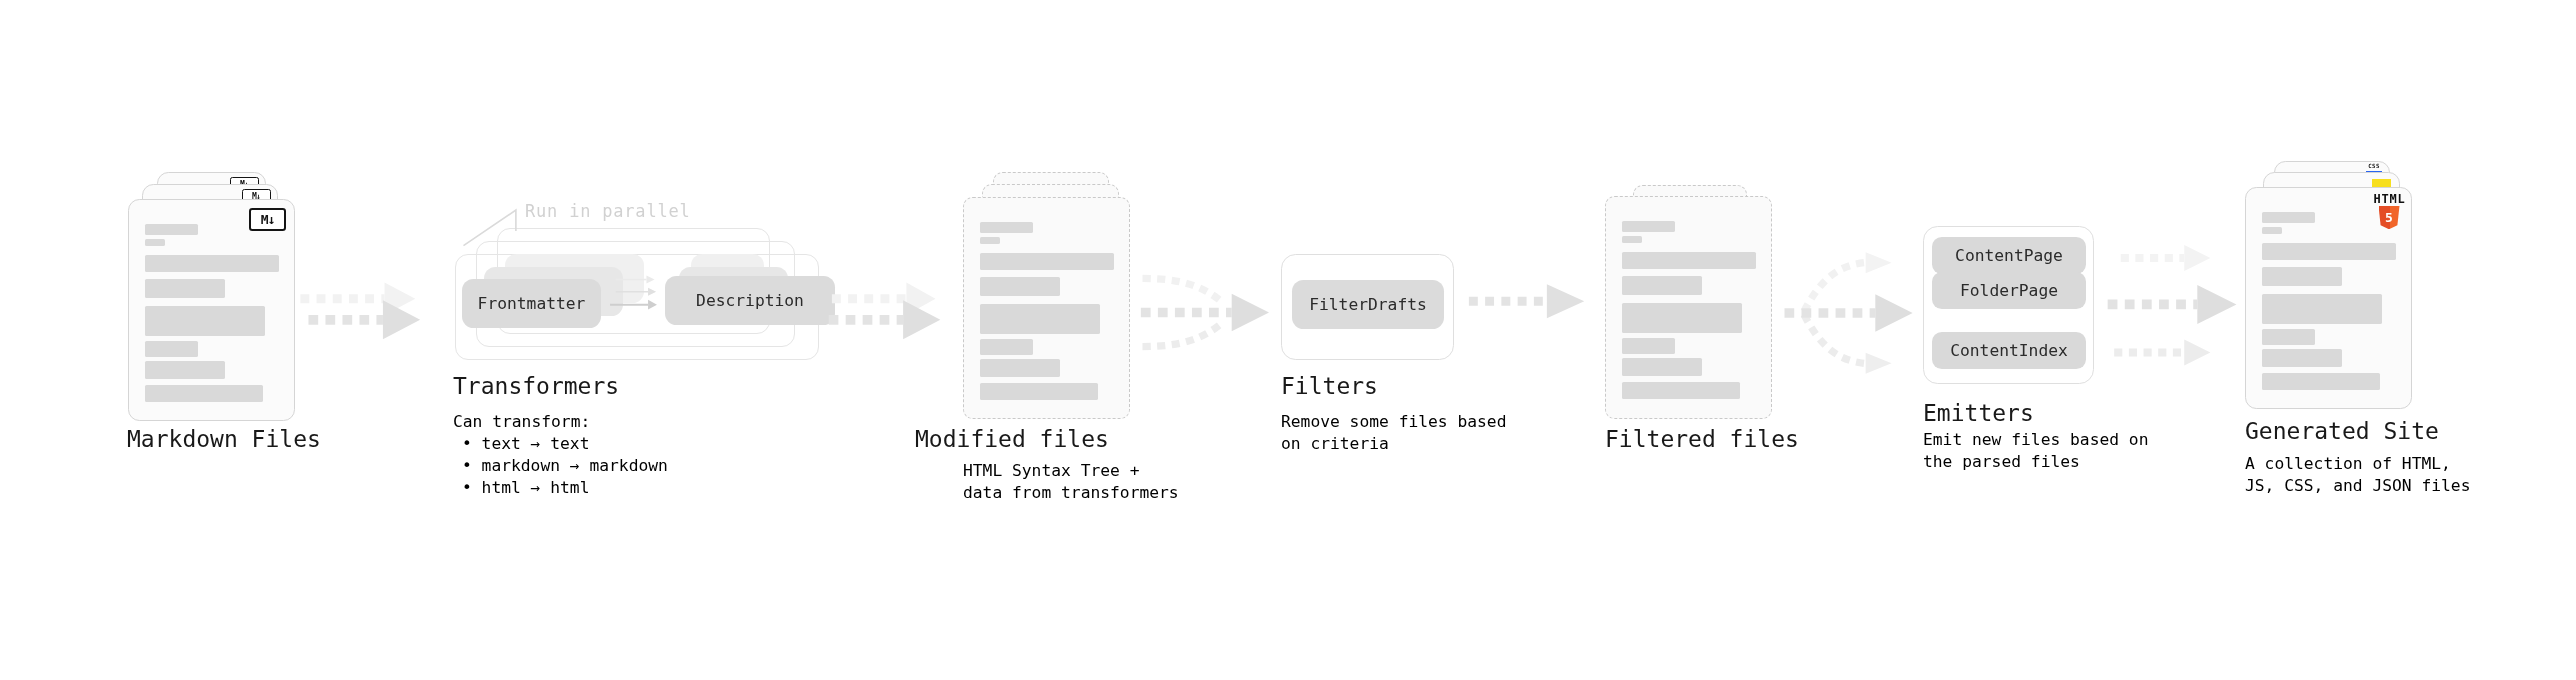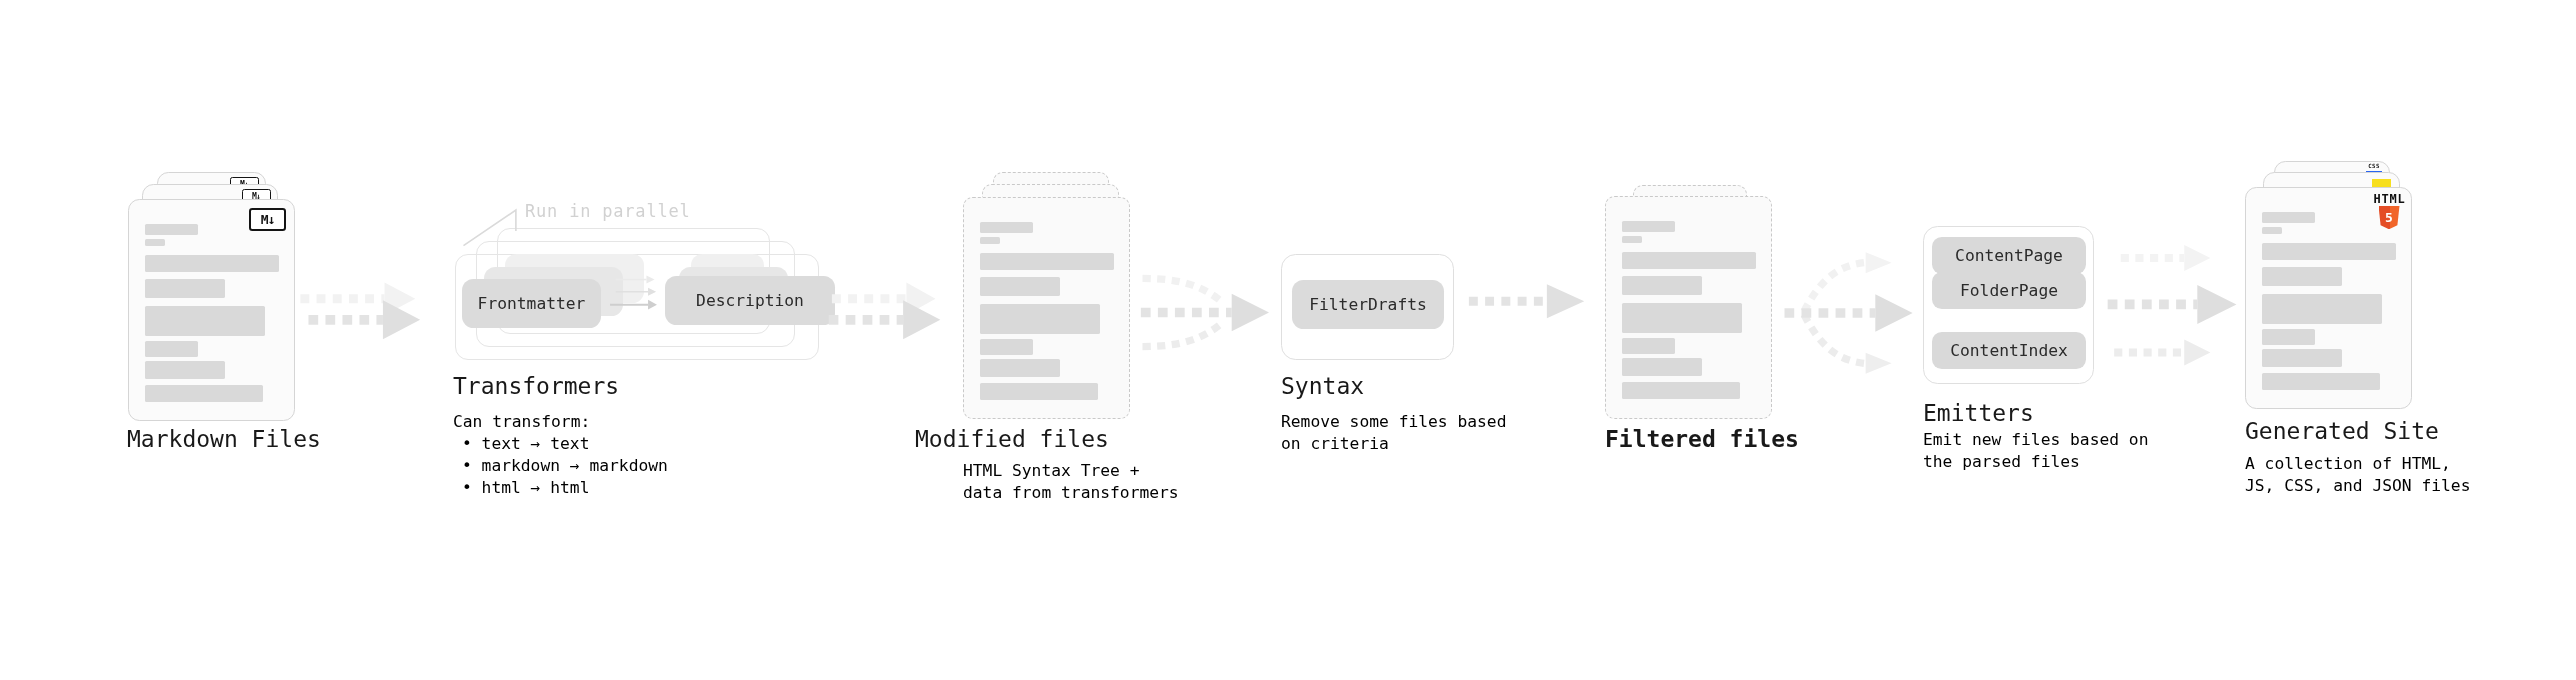--- a/index.html
+++ b/index.html
@@ -130,21 +130,21 @@
 
   <svg class="abs" style="left:1136px;top:258px;" width="146" height="109" viewBox="0 0 180 134">
     <path d="M 8,25 C 55,25 82,34 106,54" fill="none" stroke="#f1f1f1" stroke-width="9" stroke-dasharray="10 8"></path>
     <path d="M 8,109 C 55,109 82,100 106,80" fill="none" stroke="#ececec" stroke-width="9" stroke-dasharray="10 8"></path>
     <line x1="6" y1="67" x2="118" y2="67" stroke="#e3e3e3" stroke-width="12" stroke-dasharray="12 9"></line>
     <polygon points="118,44 164,67 118,90" fill="#dedede"></polygon>
   </svg>
 
   <div class="panel" style="left:1281px;top:254px;width:173px;height:106px;"></div>
   <div class="node" style="left:1292px;top:280px;width:152px;height:49px;">FilterDrafts</div>
-  <div class="title" style="left:1281px;top:373px;">Syntax</div>
+  <div class="title" style="left:1281px;top:373px;">Filters</div>
   <div class="note" style="left:1281px;top:411px;">
     <div>Remove some files based</div>
     <div>on criteria</div>
   </div>
 
   <svg class="abs" style="left:1464px;top:276px;" width="130" height="57" viewBox="0 0 160 70">
     <line x1="6" y1="31" x2="102" y2="31" stroke="#e3e3e3" stroke-width="11" stroke-dasharray="11 9"></line>
     <polygon points="102,10 148,31 102,52" fill="#e0e0e0"></polygon>
   </svg>
 
@@ -154,21 +154,21 @@
       <i class="bar" style="width:53px;height:10.6px;"></i>
       <i class="bar" style="width:19.5px;height:7.3px;margin-top:4.1px;"></i>
       <i class="bar" style="width:134px;height:17px;margin-top:9px;"></i>
       <i class="bar" style="width:80px;height:18.7px;margin-top:6.5px;"></i>
       <i class="bar" style="width:120px;height:30px;margin-top:8.1px;"></i>
       <i class="bar" style="width:53px;height:16.3px;margin-top:4.9px;"></i>
       <i class="bar" style="width:80px;height:18px;margin-top:4.1px;"></i>
       <i class="bar" style="width:118px;height:16.3px;margin-top:6.5px;"></i>
     </div>
   </div>
-  <div class="title" style="left:1605px;top:426px;font-weight:bold;">Filtered files</div>
+  <div class="title" style="left:1605px;top:426px;">Filtered files</div>
 
   <svg class="abs" style="left:1781px;top:240px;" width="140" height="146" viewBox="0 0 172 180">
     <path d="M 28,88 C 48,50 68,32 102,28" fill="none" stroke="#f1f1f1" stroke-width="9" stroke-dasharray="10 8"></path>
     <polygon points="104,15 136,28 104,41" fill="#f3f3f3"></polygon>
     <path d="M 28,92 C 48,130 68,148 102,152" fill="none" stroke="#ececec" stroke-width="9" stroke-dasharray="10 8"></path>
     <polygon points="104,139 136,152 104,165" fill="#eeeeee"></polygon>
     <line x1="4" y1="90" x2="116" y2="90" stroke="#e3e3e3" stroke-width="12" stroke-dasharray="12 9"></line>
     <polygon points="116,67 162,90 116,113" fill="#dedede"></polygon>
   </svg>
 

